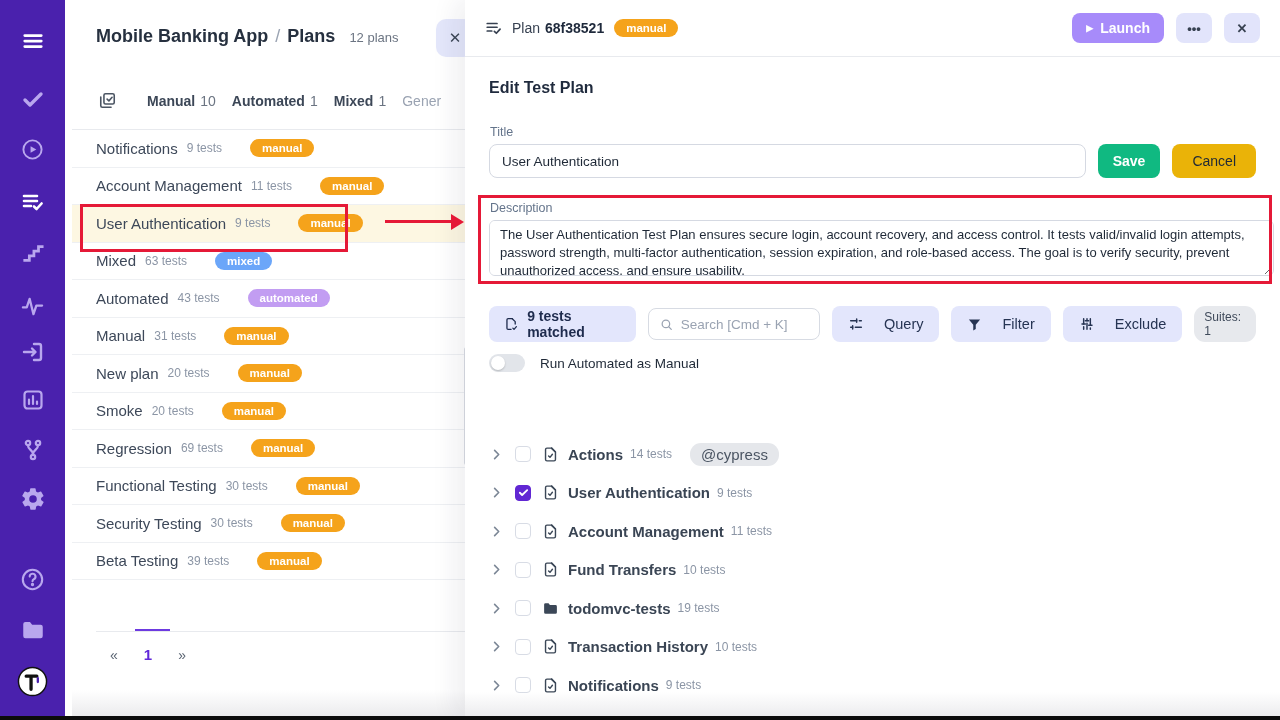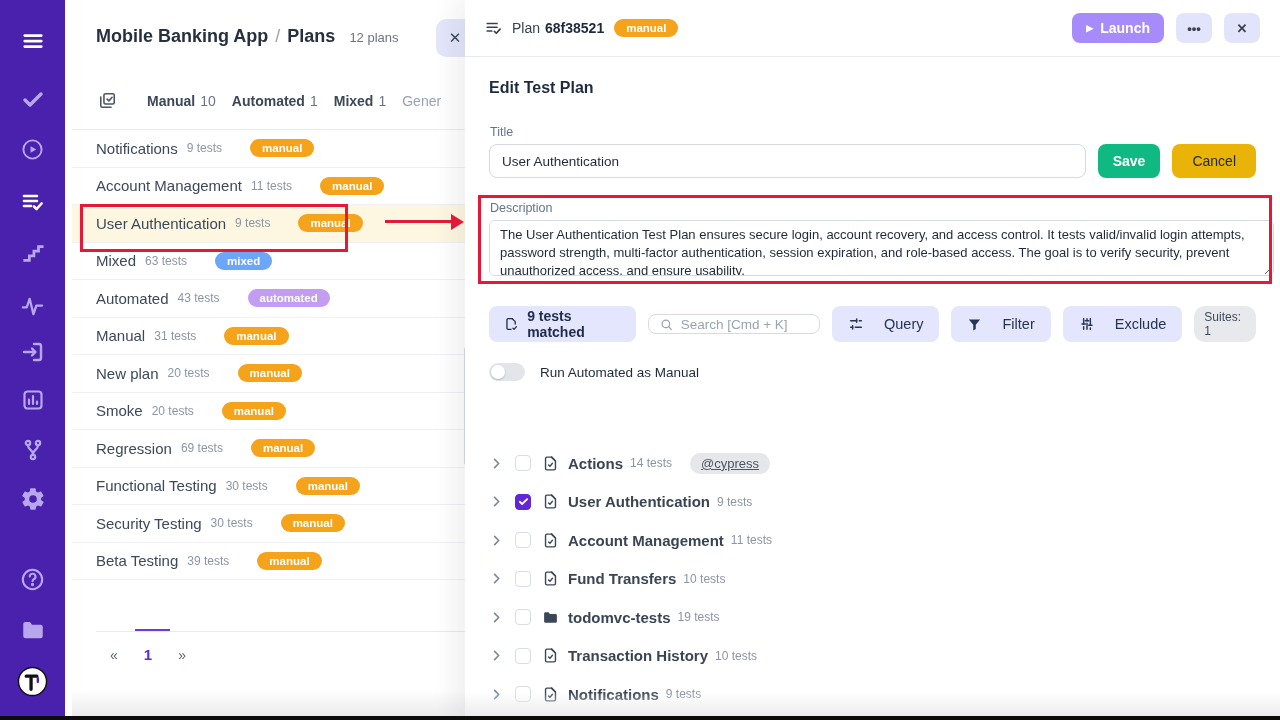--- a/index.html
+++ b/index.html
@@ -61,42 +61,42 @@
                color:#1f2937; font-family:inherit; outline:none; }
   .btn-save { background:var(--save-green,#10b981); color:#fff; border:none; border-radius:8px; height:34px; padding:0 15px;
               font-size:14px; font-weight:600; cursor:pointer; font-family:inherit; }
   .btn-cancel { background:#eab308; color:#1f2937; border:none; border-radius:8px; height:34px; padding:0 20px;
                 font-size:14px; font-weight:500; cursor:pointer; font-family:inherit; }
   .desc-area { width:785px; height:56px; border:1px solid #d5d9e2; border-radius:6px; padding:5px 10px; font-size:13px;
                line-height:18px; color:#1f2937; font-family:inherit; resize:vertical; outline:none; }
   .toolbar { display:flex; align-items:center; gap:12px; margin-top:26px; }
   .pill-matched { display:flex; align-items:center; gap:9px; background:#e3e6fc; border-radius:8px; height:36px; padding:0 15px;
                   font-size:14px; font-weight:600; color:#1e2b4d; cursor:pointer; }
-  .search-box { display:flex; align-items:center; gap:8px; width:190px; height:20px; border:1px solid #d7dbe3; border-radius:8px;
+  .search-box { display:flex; align-items:center; gap:8px; width:190px; height:32px; border:1px solid #d7dbe3; border-radius:8px;
                 padding:0 11px; background:#fff; }
   .search-box input { border:none; outline:none; width:100%; font-size:13.5px; color:#1f2937; font-family:inherit; }
   .search-box input::placeholder { color:#9aa3b2; }
   .tb-btn { display:flex; align-items:center; gap:20px; background:#e3e6fc; border:none; border-radius:8px; height:36px;
             padding:0 16px; font-size:14.5px; color:#263453; font-weight:500; cursor:pointer; font-family:inherit; }
   .suites-badge { background:#e7e9ed; color:#3f4a5a; border-radius:11px; font-size:12px; padding:4px 10px; margin-left:0; }
-  .toggle-row { display:flex; align-items:center; gap:15px; margin-top:21px; }
+  .toggle-row { display:flex; align-items:center; gap:15px; margin-top:12px; }
   .toggle { width:36px; height:18px; background:#e2e5ea; border-radius:10px; position:relative; cursor:pointer; }
   .toggle .knob { position:absolute; left:2px; top:2px; width:14px; height:14px; border-radius:50%; background:#fff;
                   box-shadow:0 1px 2px rgba(0,0,0,.2); }
   .toggle-label { font-size:13.5px; color:#1f2937; }
   .suites-list { margin-top:63px; }
   .suite-row { display:flex; align-items:center; height:38.5px; cursor:pointer; }
   .chev { display:flex; color:#7c8796; margin-right:11px; cursor:pointer; }
   .cbx { width:16px; height:16px; border:1.5px solid #d8dce5; border-radius:4px; background:#fff; margin-right:11px; cursor:pointer;
          display:flex; align-items:center; justify-content:center; flex:none; }
   .cbx.checked { background:#6127d3; border-color:#6127d3; }
   .sicon { display:flex; color:#3b4757; margin-right:9px; }
   .suite-name { font-size:15px; font-weight:600; color:#3a4554; }
   .suite-count { font-size:12px; color:#8b95a5; margin-left:7px;text-align:right; }
-  .suite-tag { background:#e5e7eb; color:#4b5563; border-radius:11px; font-size:13px; padding:3px 11px; margin-left:18px;text-decoration:underline; }
+  .suite-tag { background:#e5e7eb; color:#4b5563; border-radius:11px; font-size:15px; padding:3px 11px; margin-left:18px; }
   .rp-fade { position:absolute; left:0; bottom:0; width:100%; height:24px; background:linear-gradient(rgba(255,255,255,0),#ececee); pointer-events:none; }
 
   
   .anno { position:absolute; border:3px solid var(--annotation-red,#e51937); z-index:8; pointer-events:none; }
   .anno-box-left { left:80px; top:204px; width:268px; height:48px; }
   .anno-box-right { left:478px; top:195px; width:794px; height:89px; }
   .anno-arrow-line { position:absolute; left:385px; top:220px; width:68px; height:3px; background:var(--annotation-red,#e51937); z-index:8; }
   .anno-arrow-head { position:absolute; left:451px; top:213.5px; width:0; height:0; border-left:13px solid var(--annotation-red,#e51937);
                      border-top:8px solid transparent; border-bottom:8px solid transparent; z-index:8; }
 

